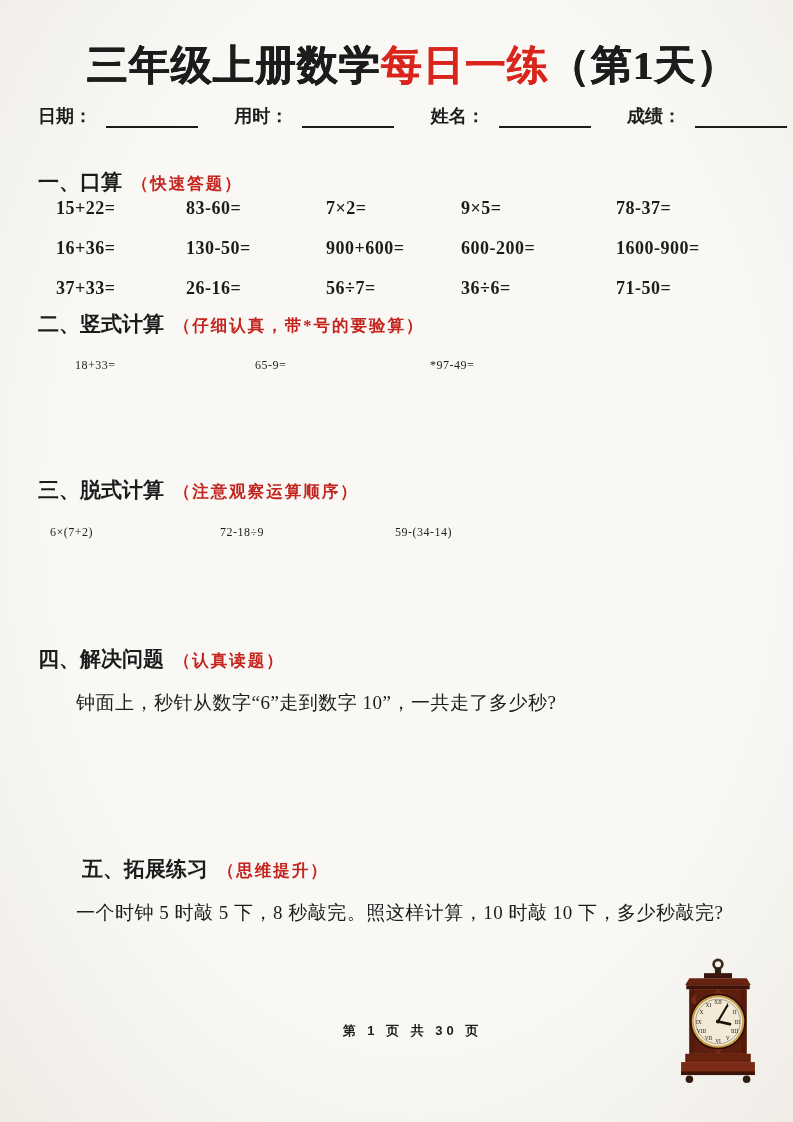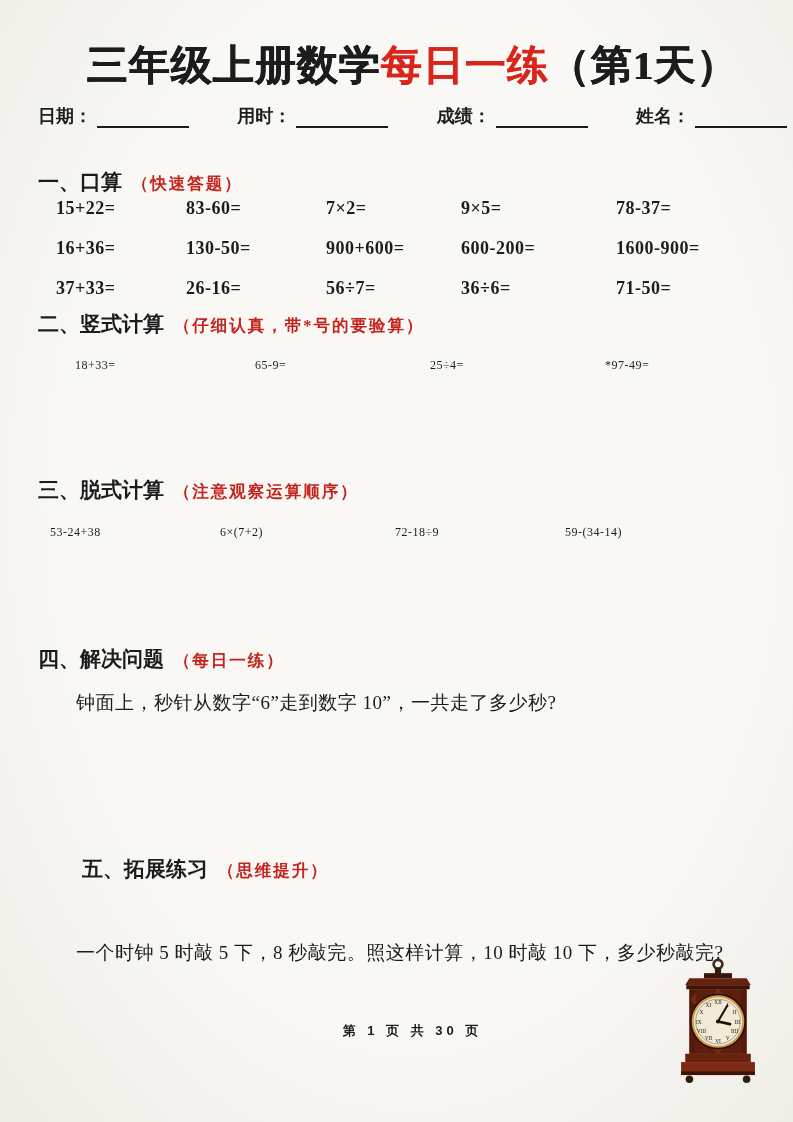--- a/index.html
+++ b/index.html
@@ -25,21 +25,21 @@
     white-space:nowrap;
   }
   .title .red{color:#d9251c;text-shadow:0.6px 0 0 #d9251c;}
   
   .fields{
     top:104px;left:38px;right:38px;
     display:flex;justify-content:space-between;align-items:flex-end;
     font-size:18px;font-weight:bold;
     font-family:"Liberation Sans","DejaVu Sans",sans-serif;
   }
-  .field{display:flex;align-items:flex-end;}
+  .field{display:flex;align-items:flex-end;gap:9px;}
   .field .blank{
     display:inline-block;width:92px;height:20px;
     border-bottom:2px solid #1c1c1c;margin-left:5px;
   }
   
   .sec-head{
     left:38px;
     font-size:21px;font-weight:bold;
     font-family:"Liberation Sans","DejaVu Sans",sans-serif;
     white-space:nowrap;
@@ -99,25 +99,25 @@
   <div class="abs fields">
     <span class="field">
       <span>日期：</span>
       <span class="blank"></span>
     </span>
     <span class="field">
       <span>用时：</span>
       <span class="blank"></span>
     </span>
     <span class="field">
+      <span>姓名：</span>
+      <span class="blank"></span>
+    </span>
+    <span class="field">
       <span>成绩：</span>
-      <span class="blank"></span>
-    </span>
-    <span class="field">
-      <span>姓名：</span>
       <span class="blank"></span>
     </span>
   </div>
 
   <div class="abs sec-head" style="top:146px;margin-top:22px;">
     <span>一、口算</span>
     <span class="hint">（快速答题）</span>
   </div>
   <div class="abs oral-grid">
     <span class="cell">15+22=</span>
@@ -137,46 +137,44 @@
     <span class="cell">71-50=</span>
   </div>
 
   <div class="abs sec-head" style="top:310px;">
     <span>二、竖式计算</span>
     <span class="hint">（仔细认真，带*号的要验算）</span>
   </div>
   <div class="abs row4 vert-row">
     <span class="cell">18+33=</span>
     <span class="cell">65-9=</span>
-    <span class="cell">25÷4=</span>
     <span class="cell">*97-49=</span>
   </div>
 
   <div class="abs sec-head" style="top:476px;">
     <span>三、脱式计算</span>
     <span class="hint">（注意观察运算顺序）</span>
   </div>
   <div class="abs row4 step-row">
-    <span class="cell">53-24+38</span>
     <span class="cell">6×(7+2)</span>
     <span class="cell">72-18÷9</span>
     <span class="cell">59-(34-14)</span>
   </div>
 
   <div class="abs sec-head" style="top:645px;">
     <span>四、解决问题</span>
-    <span class="hint">（每日一练）</span>
+    <span class="hint">（认真读题）</span>
   </div>
   <div class="abs word-text" style="top:682px;">钟面上，秒针从数字“6”走到数字 10”，一共走了多少秒?</div>
 
   <div class="abs sec-head" style="top:855px;margin-left:44px;">
     <span>五、拓展练习</span>
     <span class="hint">（思维提升）</span>
   </div>
-  <div class="abs word-text" style="top:932px;">一个时钟 5 时敲 5 下，8 秒敲完。照这样计算，10 时敲 10 下，多少秒敲完?</div>
+  <div class="abs word-text" style="top:892px;">一个时钟 5 时敲 5 下，8 秒敲完。照这样计算，10 时敲 10 下，多少秒敲完?</div>
 
   <div class="abs clock-wrap">
     <svg viewBox="0 0 115 125" width="120" height="130">
 
       <circle cx="57.5" cy="8" r="4.2" fill="none" stroke="#3c2a1a" stroke-width="2.6"></circle>
       <rect x="54.5" y="11.5" width="6" height="6.5" fill="#2f1d10"></rect>
       <rect x="44" y="16.5" width="27" height="5" fill="#3a150b"></rect>
 
       <polygon points="30,21.5 85,21.5 89,28 26,28" fill="#66230f"></polygon>
       <rect x="27" y="28" width="61" height="4" fill="#3f1408"></rect>

